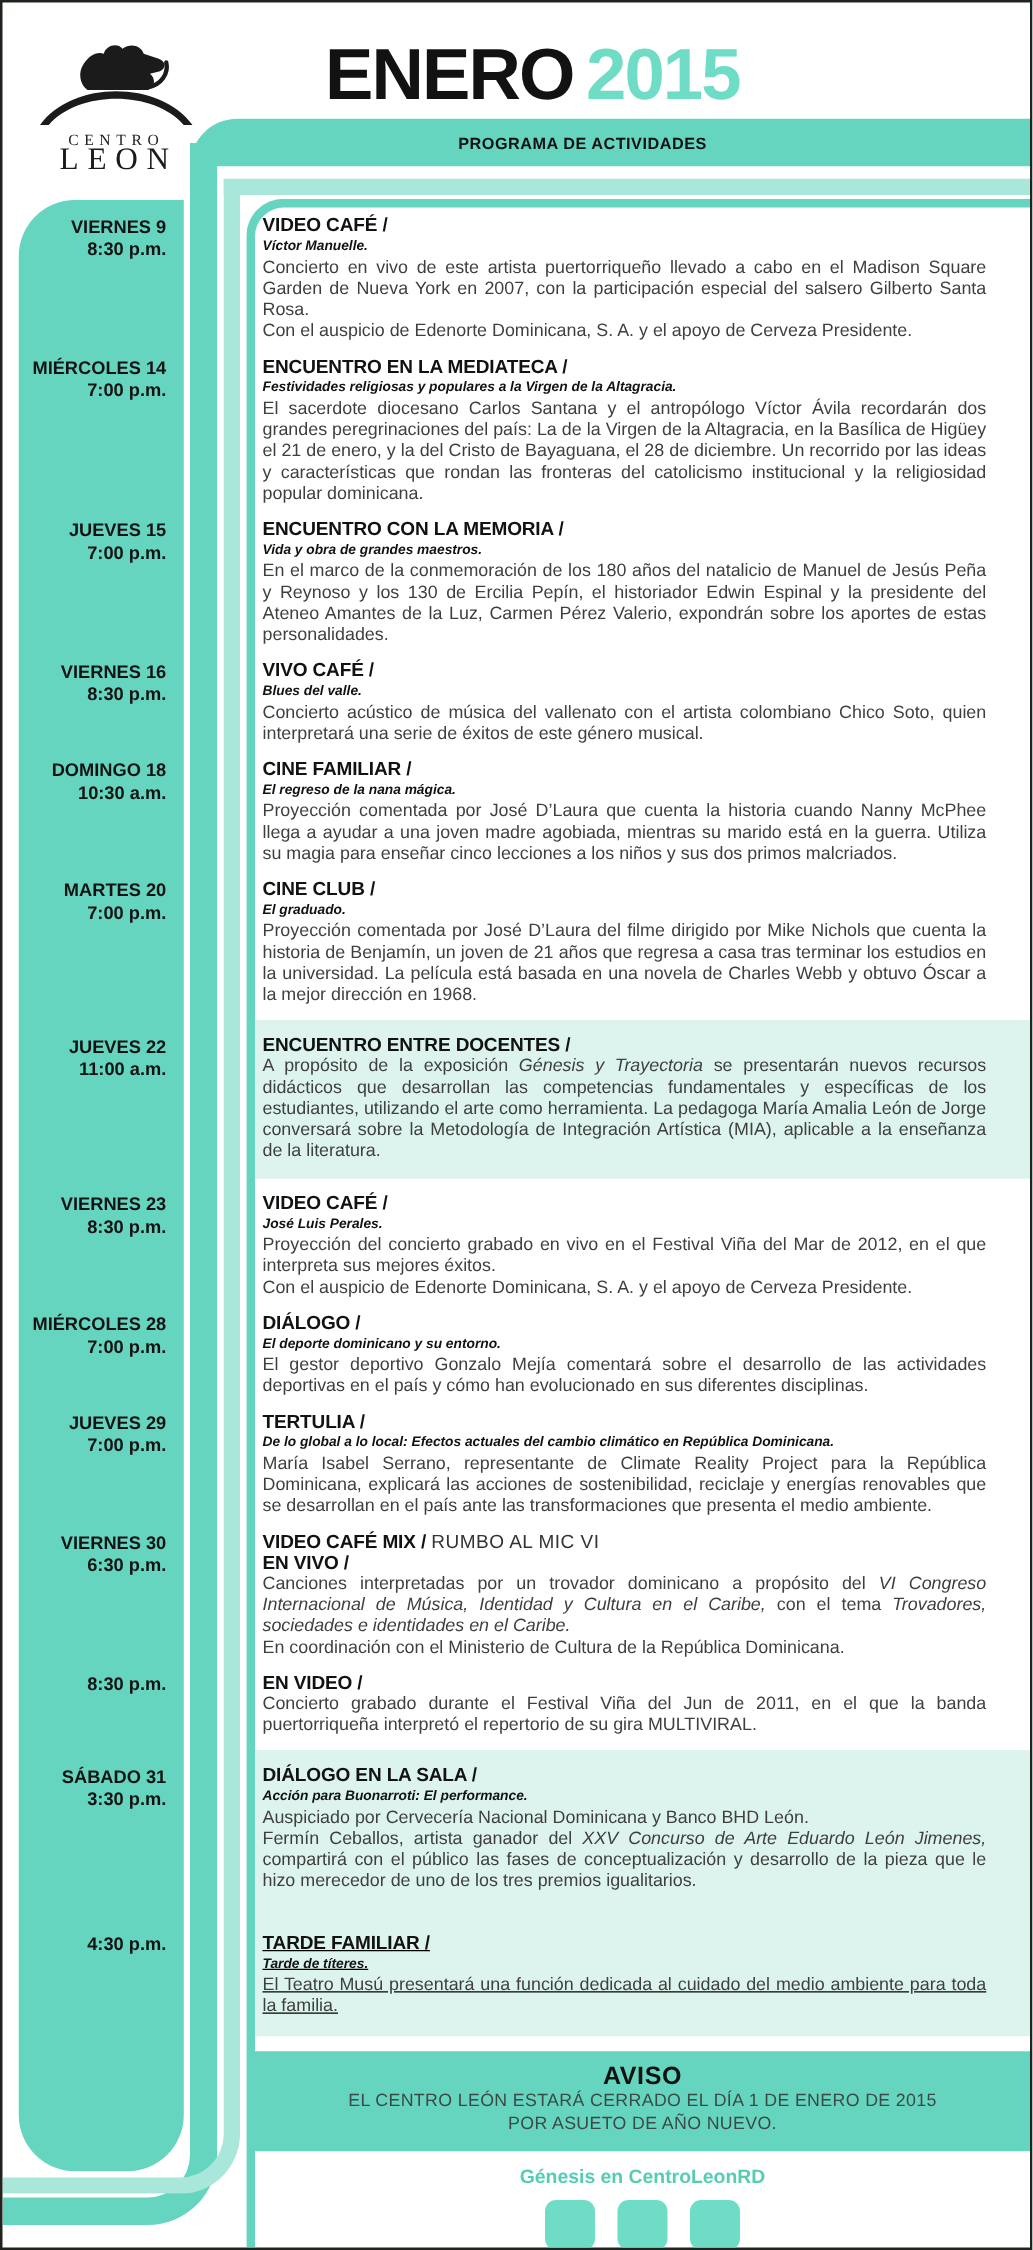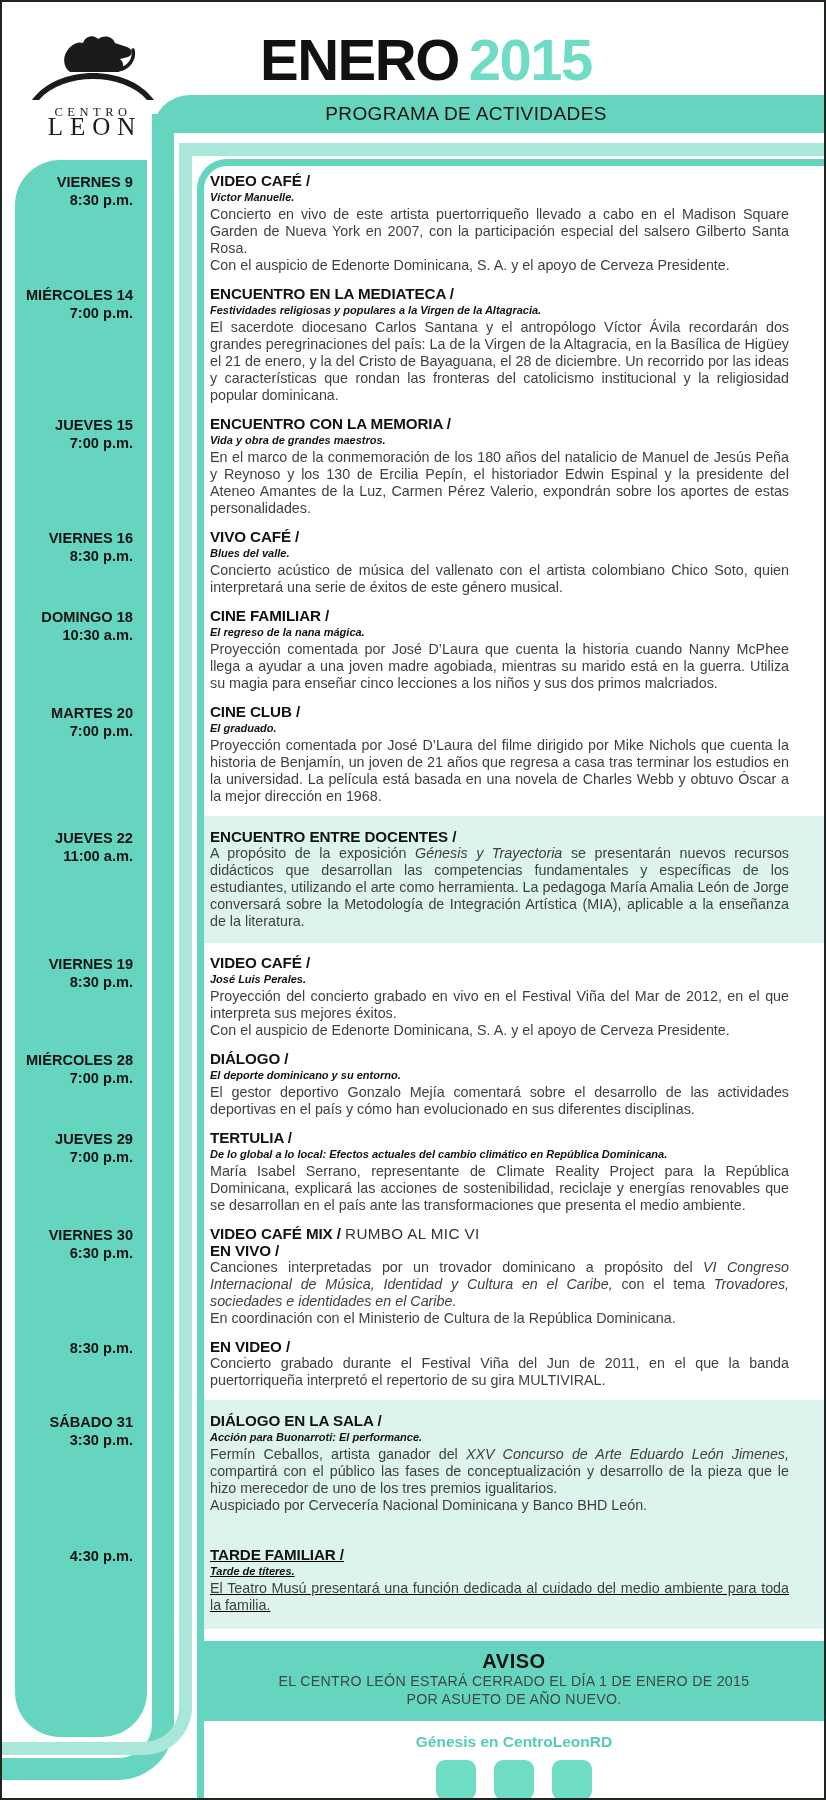--- a/index.html
+++ b/index.html
@@ -14,21 +14,21 @@
   }
   html,body{margin:0;padding:0;background:#ffffff;}
   .page{
     position:relative;width:826px;height:1800px;box-sizing:border-box;
     background:#fff;border:2px solid #20241f;overflow:hidden;
     font-family:"Liberation Sans",sans-serif;
   }
   
   .band{position:absolute;left:150px;top:93px;right:0;height:38px;background:var(--teal-main);
         border-top-left-radius:42px;display:flex;align-items:center;justify-content:center;z-index:1;}
-  .band-text{font-size:19px;font-weight:400;color:var(--ink);letter-spacing:.4px;padding-right:44px;}
+  .band-text{font-size:13px;font-weight:700;color:var(--ink);letter-spacing:.4px;padding-right:44px;}
   .stripe-med{position:absolute;left:0;top:112px;width:172px;height:1666px;box-sizing:border-box;
         border-right:22px solid var(--teal-main);border-bottom:22px solid var(--teal-main);
         border-bottom-right-radius:56px;z-index:0;}
   .stripe-light-top{position:absolute;left:177px;top:141px;right:0;height:13px;background:var(--teal-light);z-index:0;}
   .stripe-light{position:absolute;left:0;top:141px;width:190px;height:1612px;box-sizing:border-box;
         border-right:13px solid var(--teal-light);border-bottom:13px solid var(--teal-light);
         border-bottom-right-radius:48px;z-index:0;}
   .frame{position:absolute;left:195px;top:157px;right:0;bottom:0;box-sizing:border-box;
         border-left:7px solid var(--teal-main);border-top:7px solid var(--teal-main);
         border-top-left-radius:30px;z-index:0;}
@@ -169,21 +169,21 @@
             <div class="date-label">JUEVES 22</div>
             <div class="time-label">11:00 a.m.</div>
           </div>
           <div class="cell-content">
             <div class="title-line"><span class="tb">ENCUENTRO ENTRE DOCENTES /</span></div>
             <div class="para"><span>A propósito de la exposición </span><span class="it">Génesis y Trayectoria</span><span> se presentarán nuevos recursos didácticos que desarrollan las competencias fundamentales y específicas de los estudiantes, utilizando el arte como herramienta. La pedagoga María Amalia León de Jorge conversará sobre la Metodología de Integración Artística (MIA), aplicable a la enseñanza de la literatura.</span></div>
           </div>
         </div>
         <div class="event">
           <div class="cell-dates">
-            <div class="date-label">VIERNES 19</div>
+            <div class="date-label">VIERNES 23</div>
             <div class="time-label">8:30 p.m.</div>
           </div>
           <div class="cell-content">
             <div class="title-line"><span class="tb">VIDEO CAFÉ /</span></div>
             <div class="subtitle">José Luis Perales.</div>
             <div class="para"><span>Proyección del concierto grabado en vivo en el Festival Viña del Mar de 2012, en el que interpreta sus mejores éxitos.</span></div>
             <div class="para"><span>Con el auspicio de Edenorte Dominicana, S. A. y el apoyo de Cerveza Presidente.</span></div>
           </div>
         </div>
         <div class="event">
@@ -230,22 +230,22 @@
           </div>
         </div>
         <div class="event hl-start">
           <div class="cell-dates">
             <div class="date-label">SÁBADO 31</div>
             <div class="time-label">3:30 p.m.</div>
           </div>
           <div class="cell-content">
             <div class="title-line"><span class="tb">DIÁLOGO EN LA SALA /</span></div>
             <div class="subtitle">Acción para Buonarroti: El performance.</div>
+            <div class="para"><span>Auspiciado por Cervecería Nacional Dominicana y Banco BHD León.</span></div>
             <div class="para"><span>Fermín Ceballos, artista ganador del </span><span class="it">XXV Concurso de Arte Eduardo León Jimenes,</span><span> compartirá con el público las fases de conceptualización y desarrollo de la pieza que le hizo merecedor de uno de los tres premios igualitarios.</span></div>
-            <div class="para"><span>Auspiciado por Cervecería Nacional Dominicana y Banco BHD León.</span></div>
           </div>
         </div>
         <div class="event hl-end">
           <div class="cell-dates">
             <div class="time-label">4:30 p.m.</div>
           </div>
           <div class="cell-content">
             <div class="title-line"><span class="tb">TARDE FAMILIAR /</span></div>
             <div class="subtitle">Tarde de títeres.</div>
             <div class="para"><span>El Teatro Musú presentará una función dedicada al cuidado del medio ambiente para toda la familia.</span></div>

